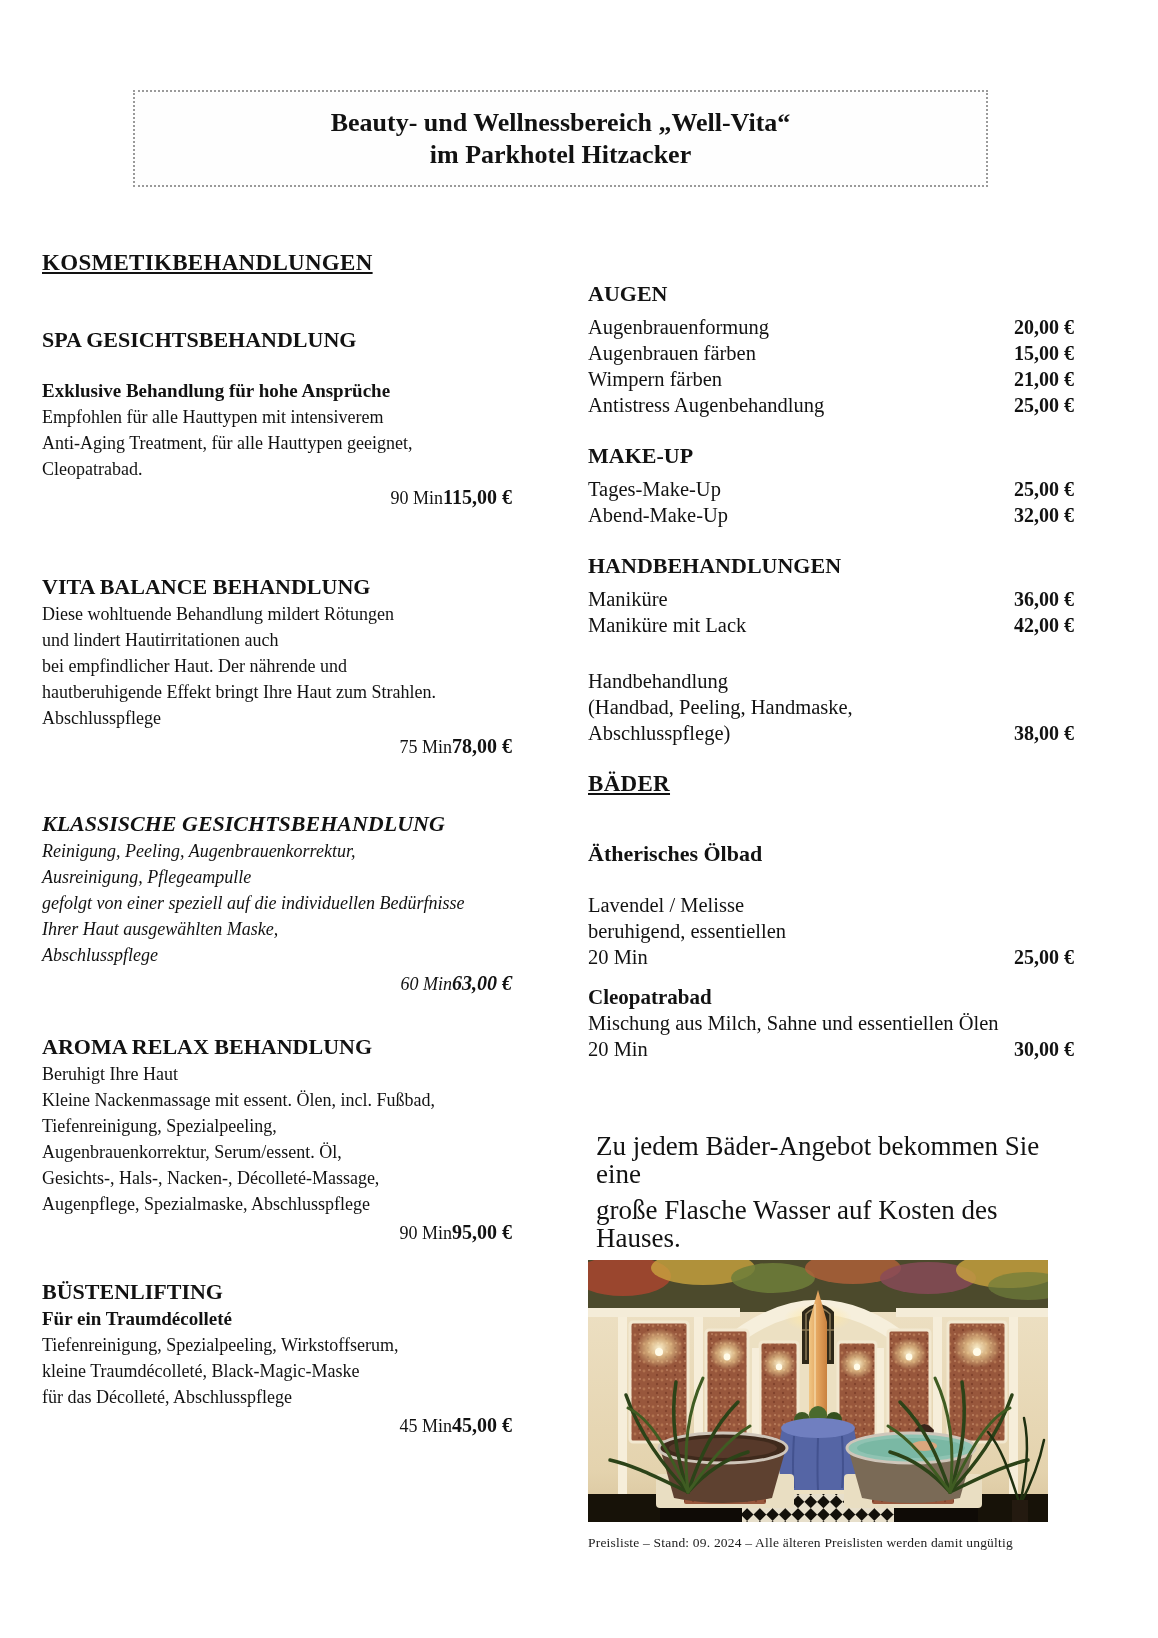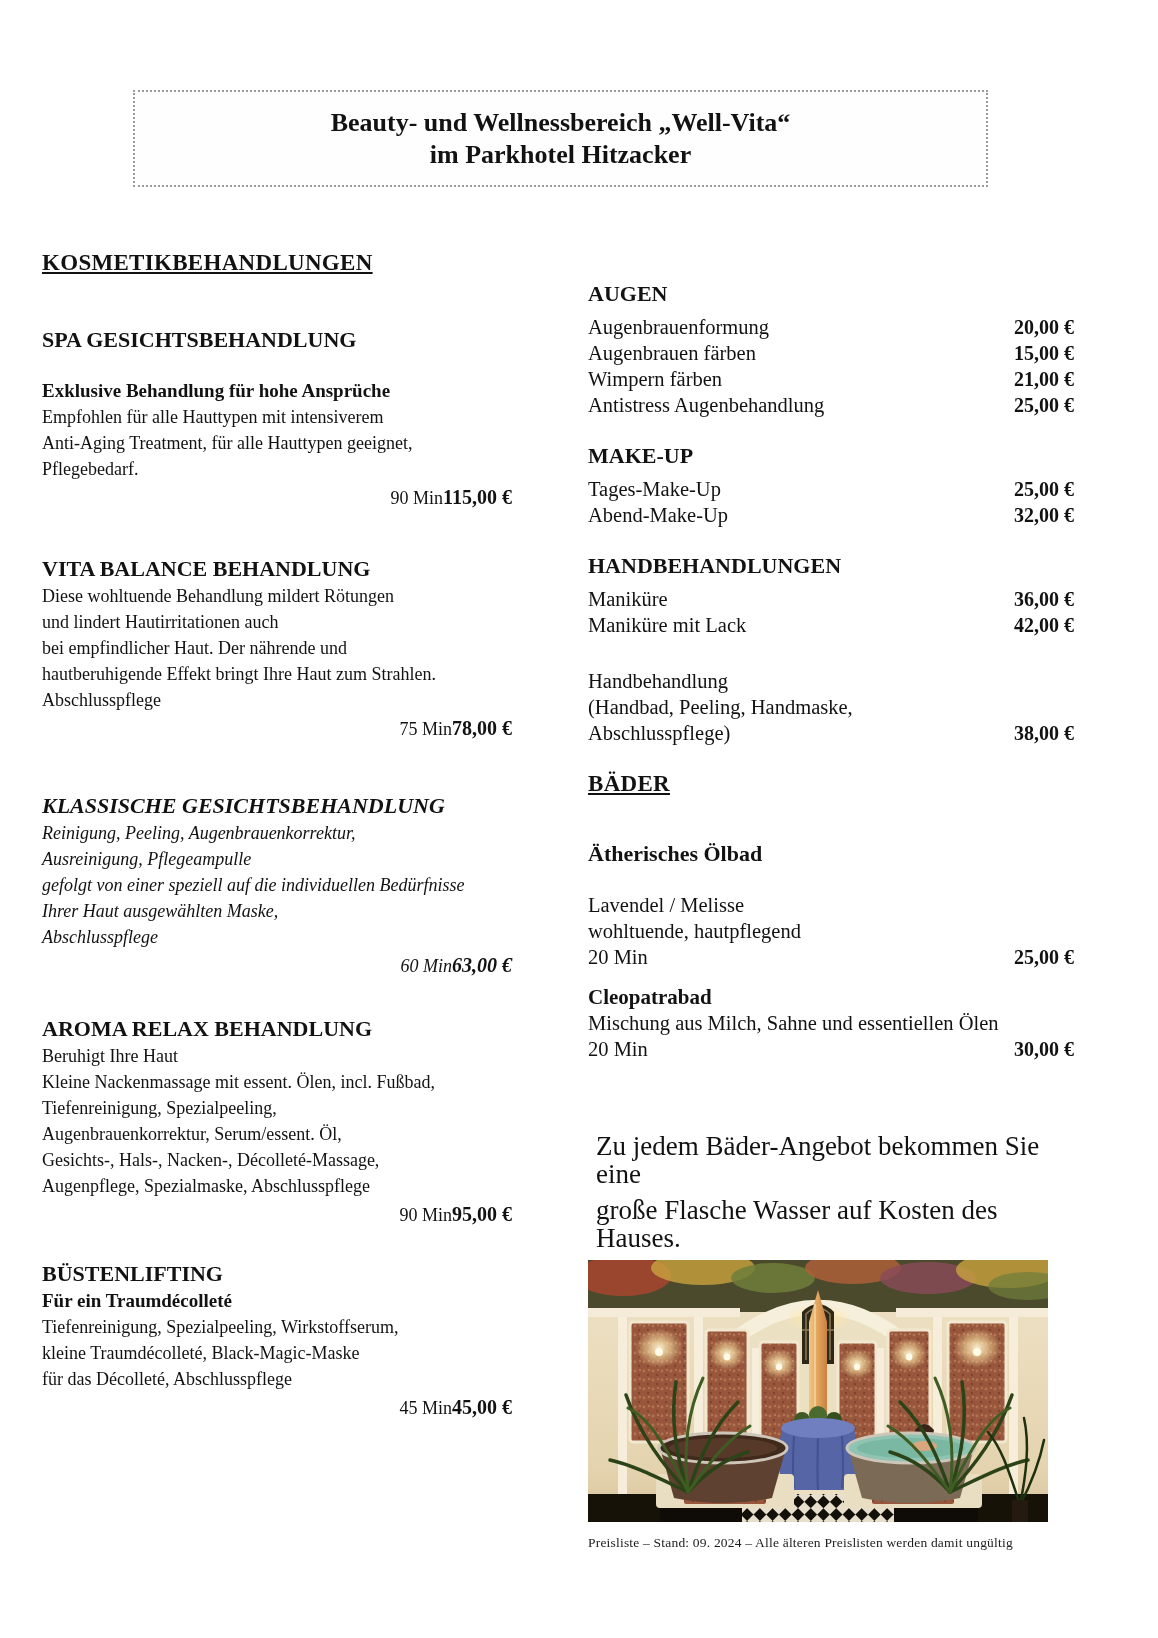--- a/index.html
+++ b/index.html
@@ -20,21 +20,21 @@
   .col-right{position:absolute;left:588px;top:280px;width:486px;}
   
   .h-section{font-size:23px;line-height:30px;font-weight:bold;text-decoration:underline;margin:0 0 48px 0;letter-spacing:.3px;}
   .t-title{font-size:22px;line-height:28px;font-weight:bold;margin:0;}
   .t-title.gap{margin-bottom:24px;}
   .t-intro{font-size:19px;line-height:26px;font-weight:bold;margin:0;}
   .t-line{font-size:18px;line-height:26px;margin:0;}
   .row{display:flex;justify-content:flex-end;align-items:baseline;line-height:30px;}
   .dur{font-size:18px;}
   .price{font-size:20px;font-weight:bold;}
-  .treat-2{margin-top:42px;}
+  .treat-2{margin-top:60px;}
   .treat-3{margin-top:48px;font-style:italic;}
   .treat-4{margin-top:34px;}
   .treat-5{margin-top:30px;}
   
   .g-title{font-size:22px;line-height:28px;font-weight:bold;margin:0 0 6px 0;}
   .item-row{display:flex;justify-content:space-between;align-items:baseline;line-height:26px;}
   .item-label{font-size:20.5px;}
   .item-price{font-size:20px;font-weight:bold;}
   .grp-makeup{margin-top:24px;}
   .grp-hand{margin-top:24px;}
@@ -60,21 +60,21 @@
   </div>
 
   <div class="col-left">
     <h1 class="h-section">KOSMETIKBEHANDLUNGEN</h1>
 
     <section class="treat-1">
       <h2 class="t-title gap">SPA GESICHTSBEHANDLUNG</h2>
       <p class="t-intro">Exklusive Behandlung für hohe Ansprüche</p>
       <p class="t-line">Empfohlen für alle Hauttypen mit intensiverem</p>
       <p class="t-line">Anti-Aging Treatment, für alle Hauttypen geeignet,</p>
-      <p class="t-line">Pflegebedarf.</p>
+      <p class="t-line">Cleopatrabad.</p>
       <div class="row">
         <span class="dur">90 Min</span>
         <span class="price">115,00 €</span>
       </div>
     </section>
 
     <section class="treat-2">
       <h2 class="t-title">VITA BALANCE BEHANDLUNG</h2>
       <p class="t-line">Diese wohltuende Behandlung mildert Rötungen</p>
       <p class="t-line">und lindert Hautirritationen auch</p>
@@ -180,21 +180,21 @@
         <span class="item-label">Abschlusspflege)</span>
         <span class="item-price">38,00 €</span>
       </div>
     </section>
 
     <h2 class="baeder-head">BÄDER</h2>
 
     <h3 class="oel-title">Ätherisches Ölbad</h3>
     <section class="oel-block">
       <p class="r-line">Lavendel / Melisse</p>
-      <p class="r-line">wohltuende, hautpflegend</p>
+      <p class="r-line">beruhigend, essentiellen</p>
       <div class="item-row">
         <span class="item-label">20 Min</span>
         <span class="item-price">25,00 €</span>
       </div>
     </section>
 
     <h3 class="cleo-title">Cleopatrabad</h3>
     <section>
       <p class="r-line">Mischung aus Milch, Sahne und essentiellen Ölen</p>
       <div class="item-row">

